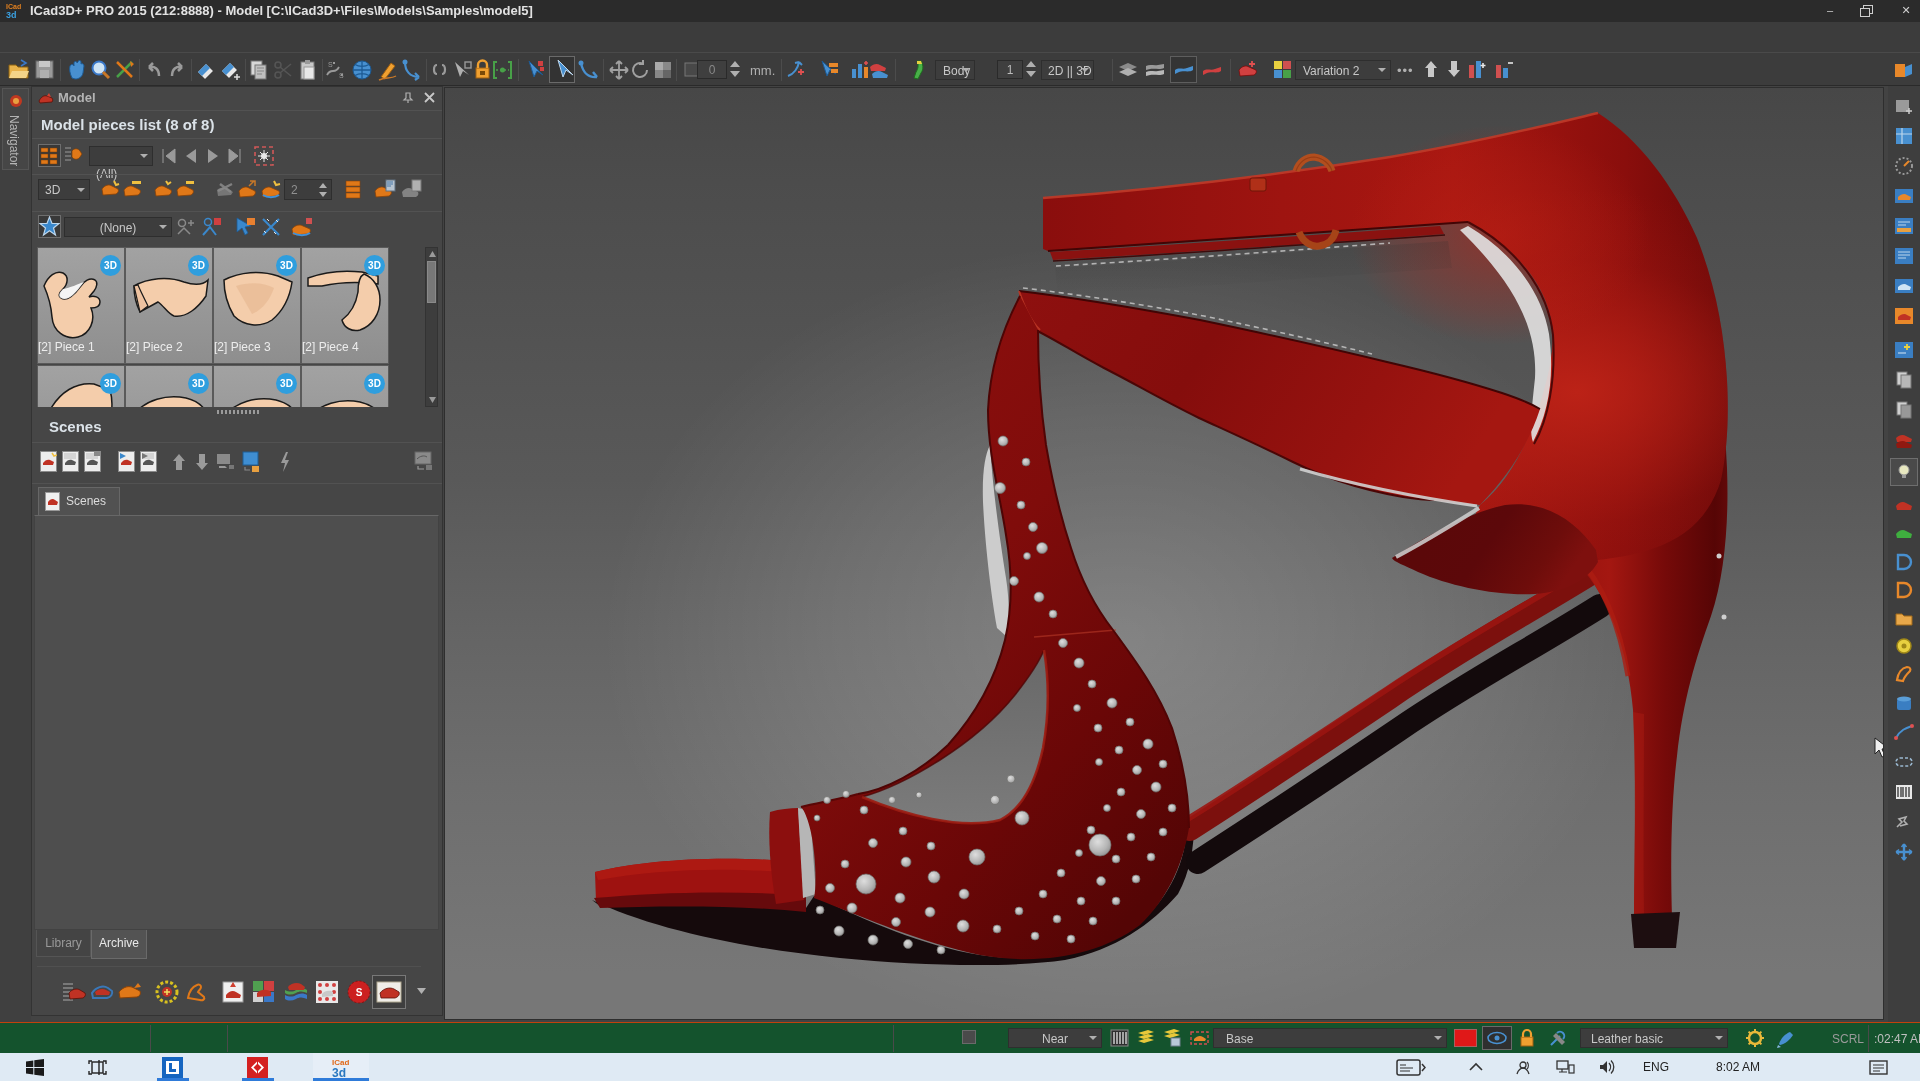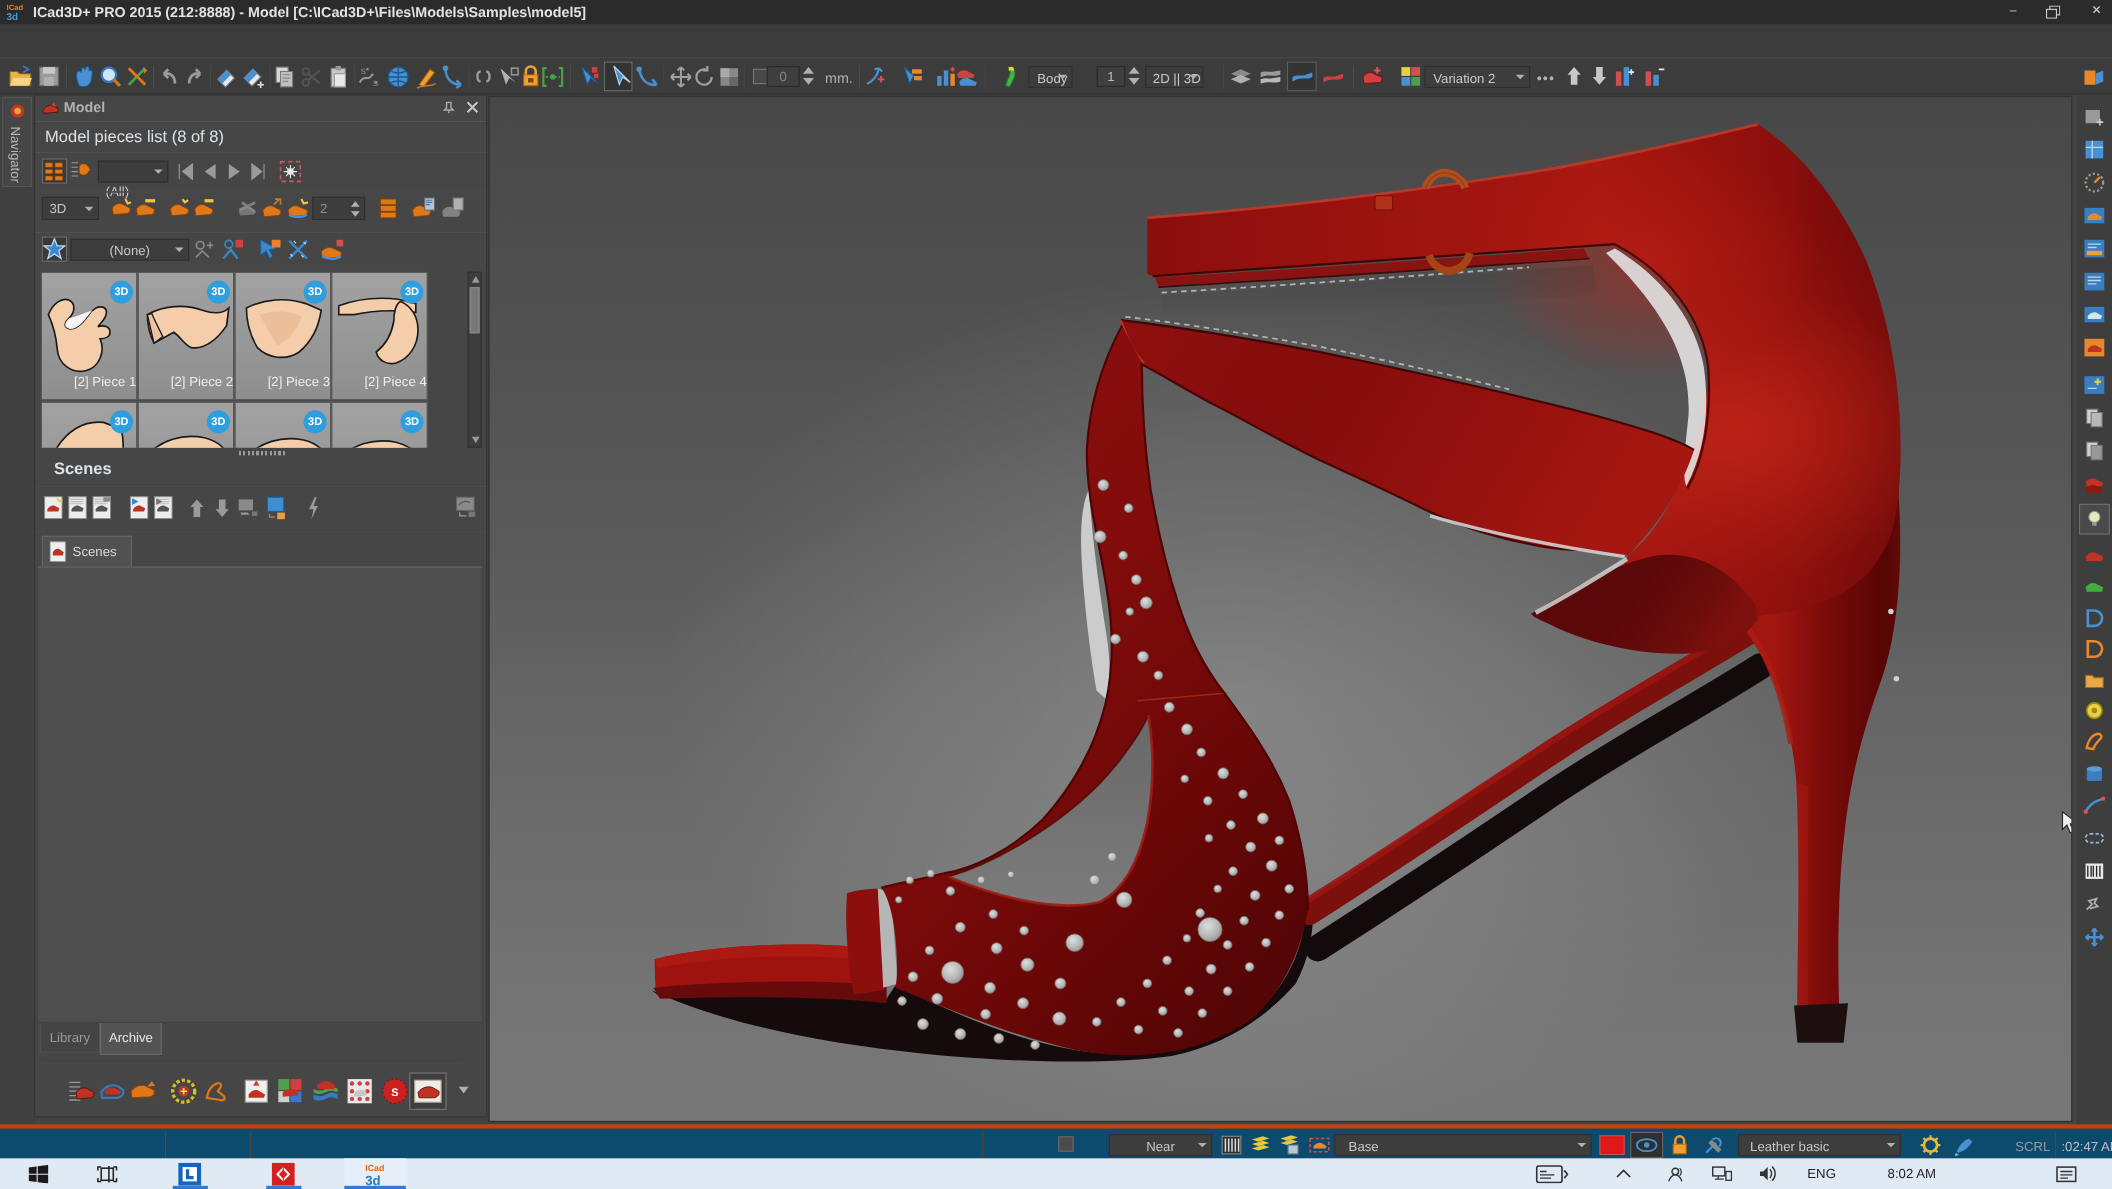--- a/index.html
+++ b/index.html
@@ -34,24 +34,24 @@
 
 #leftpanel { position:absolute; left:31px; top:86px; width:412px; height:930px; background:#464646; border:1px solid #333; }
 .combo { position:absolute; background:#3d3d3d; border:1px solid #2e2e2e; color:#c8c8c8; font-size:12px; }
 .combo .arr { position:absolute; right:4px; top:50%; margin-top:-2px; width:0; height:0; border-left:4px solid transparent; border-right:4px solid transparent; border-top:4px solid #b0b0b0; }
 .ppbtn { position:absolute; width:23px; height:23px; }
 .pressed { background:#393939; border:1px solid #6e6e6e; }
 
 
 .cell { position:absolute; background:#9a9a9a; border:1px solid #5a5a5a; }
 .badge3d { position:absolute; width:21px; height:21px; border-radius:50%; background:#2f9ede; color:#fff; font-weight:bold; font-size:10px; text-align:center; line-height:21px; }
-.caption { position:absolute; width:100%; text-align:right; color:#ececec; font-size:12px; }
-
-
-#statusbar { position:absolute; left:0; top:1022px; width:1920px; height:31px; background:#0c4a6e; border-top:4px solid #c2410c; }
+.caption { position:absolute; width:100%; text-align:left; color:#ececec; font-size:12px; }
+
+
+#statusbar { position:absolute; left:0; top:1022px; width:1920px; height:31px; background:#14532d; border-top:1px solid #c2410c; }
 .sbsep { position:absolute; top:2px; width:1px; height:27px; background:#333; border-right:1px solid #4a4a4a; }
 .sbtxt { position:absolute; top:9px; font-size:12px; color:#c0c0c0; }
 
 
 #taskbar { position:absolute; left:0; top:1053px; width:1920px; height:28px; background:#dfeaf4; }
 
 
 #viewport { position:absolute; left:444px; top:87px; width:1440px; height:933px;
   background:
    radial-gradient(ellipse 520px 400px at 676px 553px, rgba(255,255,255,0.20), rgba(255,255,255,0.10) 55%, rgba(255,255,255,0) 100%),
@@ -318,21 +318,21 @@
       </svg>
   <div class="abs" style="left:26px;top:3px;font-size:13px;font-weight:bold;color:#b4b4b4">Model</div>
   <svg class="abs" style="left:370px;top:5px" width="12" height="12">
         <path d="M4,1 h4 v5 l2,2 h-8 l2,-2 z M6,8 v3" stroke="#b0b0b0" fill="none" stroke-width="1.2"></path>
       </svg>
   <svg class="abs" style="left:392px;top:5px" width="11" height="11">
         <path d="M1,1 L10,10 M10,1 L1,10" stroke="#c8c8c8" stroke-width="1.8"></path>
       </svg>
   <div class="abs" style="left:0;top:23px;width:410px;height:1px;background:#393939;border-bottom:1px solid #525252"></div>
 
-  <div class="abs" style="left:9px;top:29px;font-size:15px;font-weight:normal;color:#dbe2e8">Model pieces list (8 of 8)</div>
+  <div class="abs" style="left:9px;top:29px;font-size:15px;font-weight:bold;color:#dbe2e8">Model pieces list (8 of 8)</div>
   <div class="abs" style="left:0;top:51px;width:410px;height:1px;background:#393939;border-bottom:1px solid #525252"></div>
 
   <div class="ppbtn pressed" style="left:6px;top:57px">
     <svg width="21" height="21" viewBox="0 0 21 21">
           <g fill="#e07818" stroke="#7a3c08" stroke-width="0.5">
             <rect x="2" y="3" width="7" height="4"></rect>
             <rect x="11" y="3" width="7" height="4"></rect>
             <rect x="2" y="9" width="7" height="4"></rect>
             <rect x="11" y="9" width="7" height="4"></rect>
             <rect x="2" y="15" width="7" height="4"></rect>

